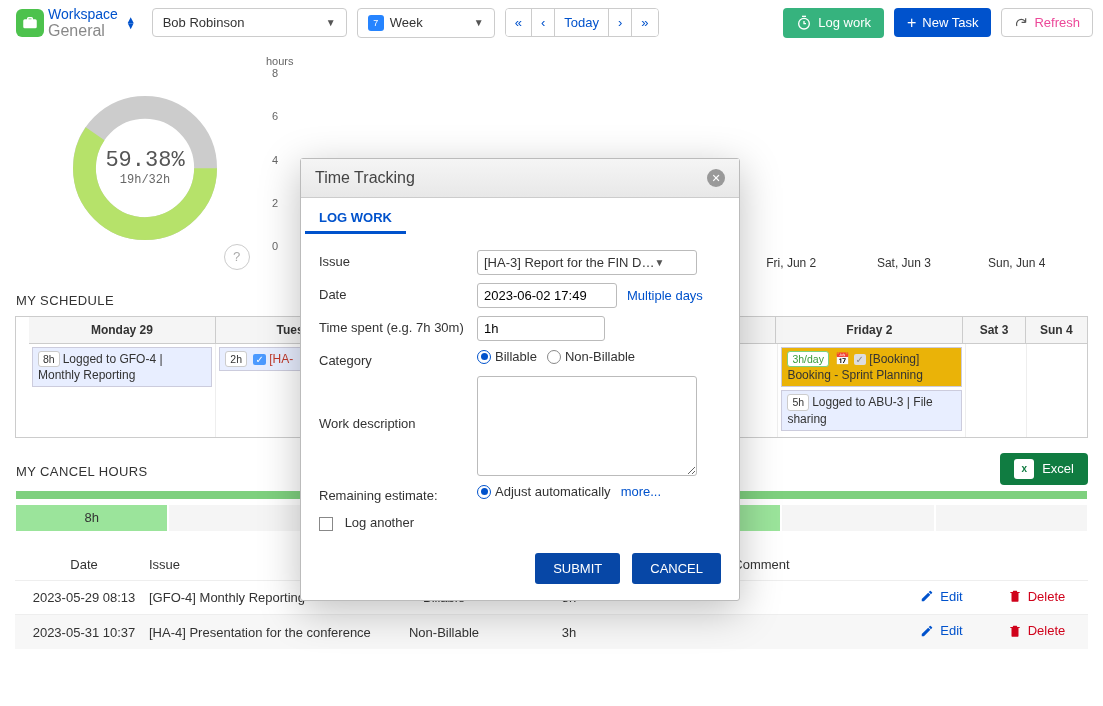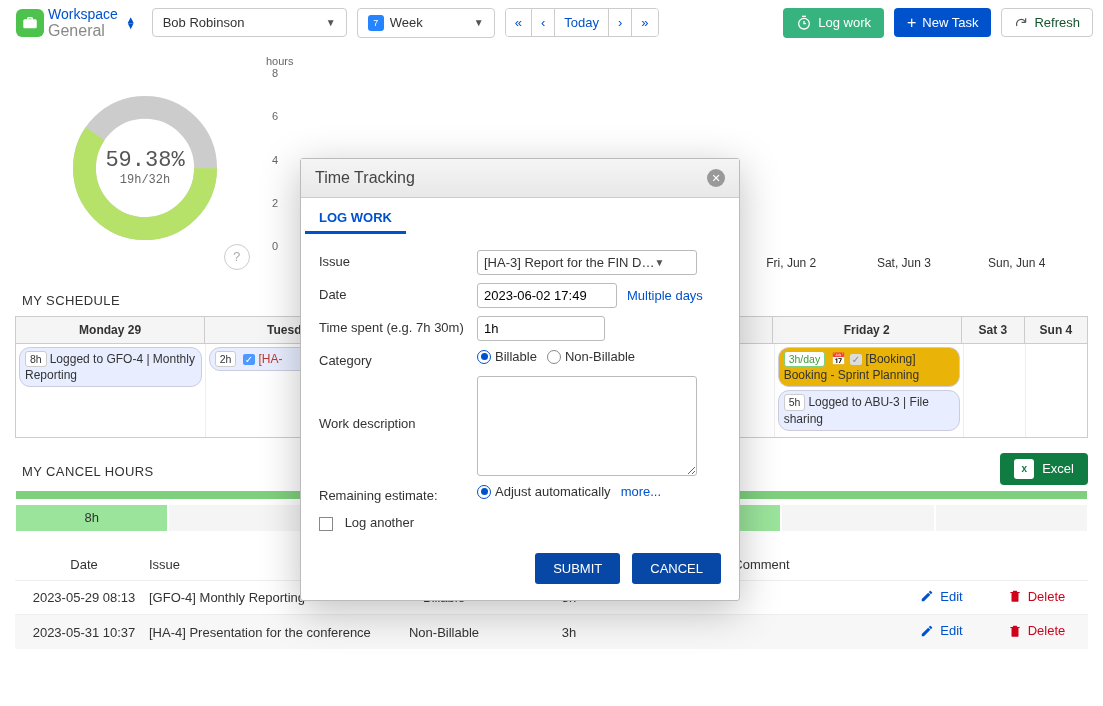--- a/index.html
+++ b/index.html
@@ -17,52 +17,52 @@
   .select.user { width:195px; }
   .select.period { width:138px; }
   .cal-icon { width:16px; height:16px; background:#2684ff; border-radius:3px; color:#fff; font-size:9px; display:flex; align-items:center; justify-content:center; margin-right:6px; }
   .nav-group { display:flex; border:1px solid #ccc; border-radius:4px; overflow:hidden; }
   .nav-btn { padding:6px 9px; border-right:1px solid #ccc; color:#0052cc; cursor:pointer; background:#fff; display:flex; align-items:center; font-size:13px; }
   .nav-btn:last-child { border-right:none; }
   .spacer { flex:1; }
   .btn { border-radius:4px; padding:6px 12px; display:flex; align-items:center; gap:6px; cursor:pointer; font-size:13px; border:1px solid transparent; }
   .btn-green { background:#36b37e; color:#fff; }
   .btn-blue { background:#0052cc; color:#fff; }
-  .btn-outline { background:#fff; border:1px solid #ccc; color:#14532d; }
+  .btn-outline { background:#fff; border:1px solid #ccc; color:#ec4899; }
 
   
   .chart-area { display:flex; padding:10px 20px 5px 30px; height:240px; position:relative; }
   .donut-wrap { width:230px; display:flex; align-items:center; justify-content:center; position:relative;font-family:Liberation Mono, monospace; }
   .donut-center { text-align:center; }
   .donut-pct { font-size:22px; color:#555; }
   .donut-sub { font-size:12px; color:#666; }
   .help-circle { position:absolute; right:10px; bottom:10px; width:26px; height:26px; border:1px solid #ccc; border-radius:50%; color:#aaa; display:flex; align-items:center; justify-content:center; }
   .bars-wrap { flex:1; position:relative; }
   .hours-lbl { position:absolute; left:6px; top:0; font-size:11px; color:#666; }
   .yaxis { position:absolute; left:0; top:12px; bottom:28px; width:18px; font-size:11px; color:#666; display:flex; flex-direction:column; justify-content:space-between; align-items:flex-end; }
   .bars { position:absolute; left:24px; right:10px; top:12px; bottom:28px; display:flex; }
   .bar-col { flex:1; position:relative; }
   .bar { position:absolute; left:8%; right:8%; bottom:0; }
   .bar-back { position:absolute; left:0; right:0; bottom:0; background:#b8b8b8; }
   .bar-front { position:absolute; left:0; right:0; bottom:0; background:#79e079; }
   .xaxis { position:absolute; left:24px; right:10px; bottom:0; height:24px; display:flex; }
   .xaxis div { flex:1; text-align:center; font-size:12px; color:#333; }
 
   
-  .section-h { padding:8px 22px; font-size:13px; letter-spacing:0.4px; color:#333; }
-
-  
-  .sched { margin:0 15px; border:1px solid #ccc; }
+  .section-h { padding:8px 16px; font-size:13px; letter-spacing:0.4px; color:#333; }
+
+  
+  .sched { margin:0 15px; border:1px solid #ccc;padding-left:13px; }
   .sched-head { display:flex; background:#f5f5f5; border-bottom:1px solid #ccc; }
   .sched-head > div { flex:1; text-align:center; padding:6px 4px; border-right:1px solid #ccc; font-size:12px; font-weight:600; }
   .sched-head > div:last-child { border-right:none; }
   .sched-body { display:flex; }
   .sched-body > div { flex:1; border-right:1px solid #eee; min-height:90px; padding:3px; }
   .sched-body > div:last-child { border-right:none; }
-  .event { border:1px solid #ccd; border-radius:11px; padding:3px 5px; margin-bottom:3px; font-size:12px; line-height:1.35; }
+  .event { border:1px solid #ccd; border-radius:0; padding:3px 5px; margin-bottom:3px; font-size:12px; line-height:1.35; }
   .event.blue { background:#e8eeff; }
   .event.green { background:#eab308; }
   .hrs-badge { display:inline-block; border:1px solid #ccc; background:#fff; border-radius:3px; padding:0 4px; font-size:10.5px; margin-right:3px; }
   .hrs-badge.green { color:#3a9b3a; border-color:#7ed07e; }
 
   
   .lh-wrap { margin:4px 15px 0 15px; position:relative; }
   .excel-btn { position:absolute; right:0; top:-38px; background:#107c41; color:#fff; border-radius:4px; padding:6px 14px; display:flex; align-items:center; gap:8px; cursor:pointer; }
   .lh-bar-row { display:flex; margin-top:6px; }
   .lh-cell { flex:1; height:26px; background:#f5f5f5; display:flex; align-items:center; justify-content:center; font-size:13px; position:relative; margin:0 1px; }

